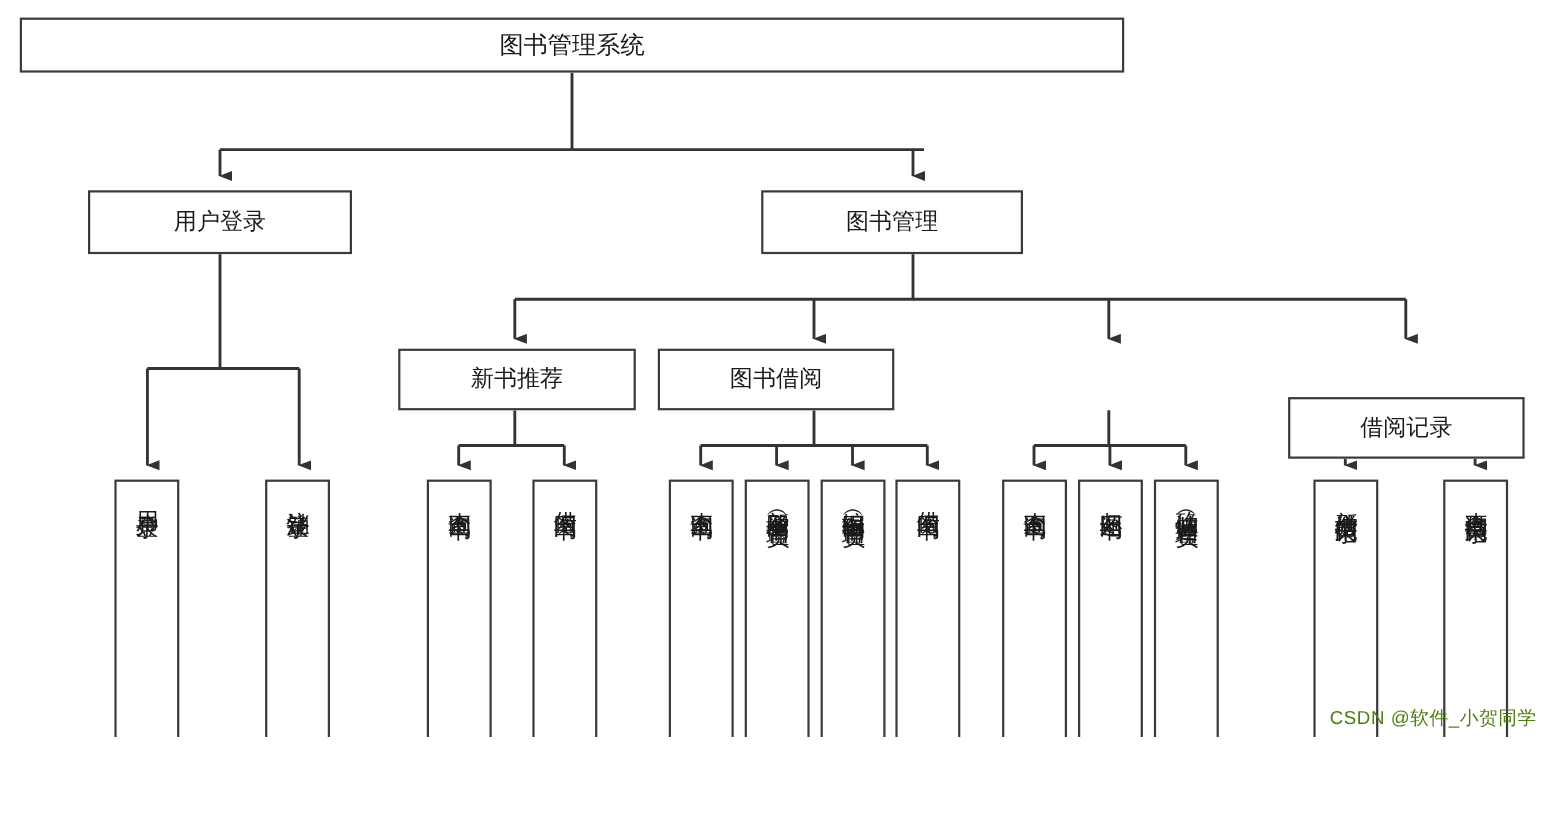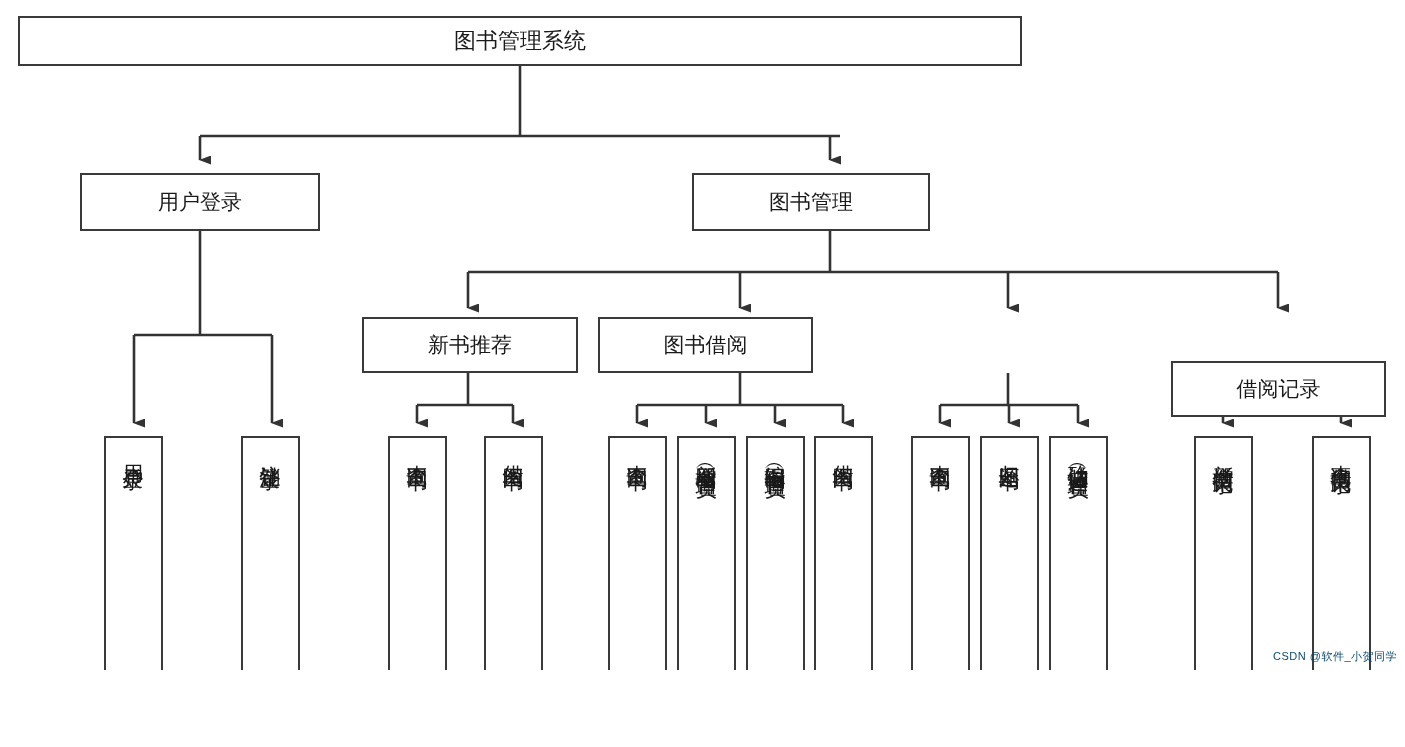--- a/index.html
+++ b/index.html
@@ -55,22 +55,22 @@
     text-orientation: upright;
     font-size: 21px;
     letter-spacing: 2px;
     line-height: 1;
     white-space: normal;
   }
   .watermark {
     position: absolute;
     right: 8px;
     bottom: 6px;
-    font-size: 11px;
-    color: #0c4a6e;
+    font-size: 17px;
+    color: #4d7c0f;
     letter-spacing: 0.5px;
     z-index: 5;
     white-space: nowrap;
   }
 </style>
 </head>
 <body>
 
 <div id="canvas">
 

